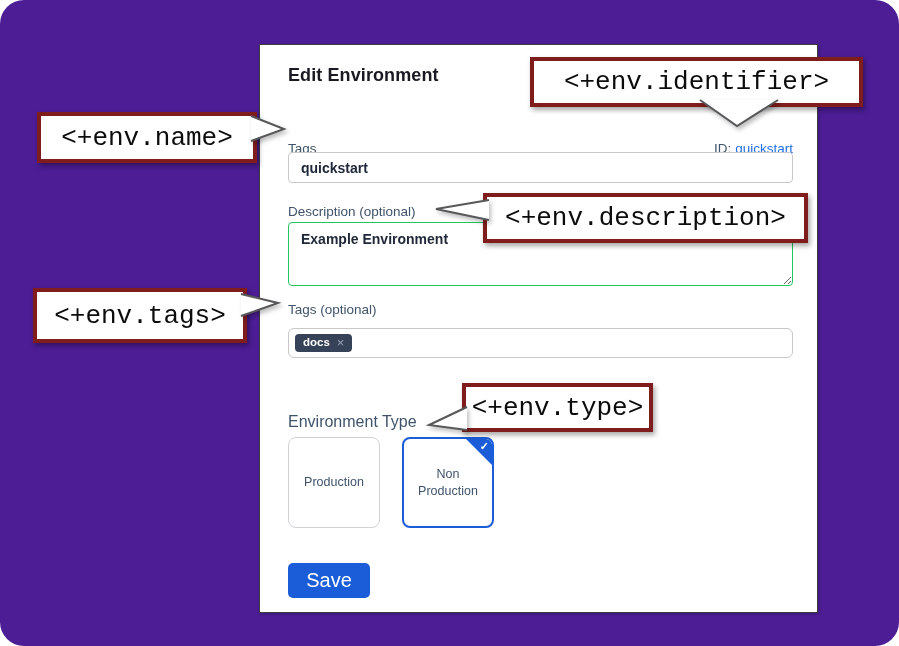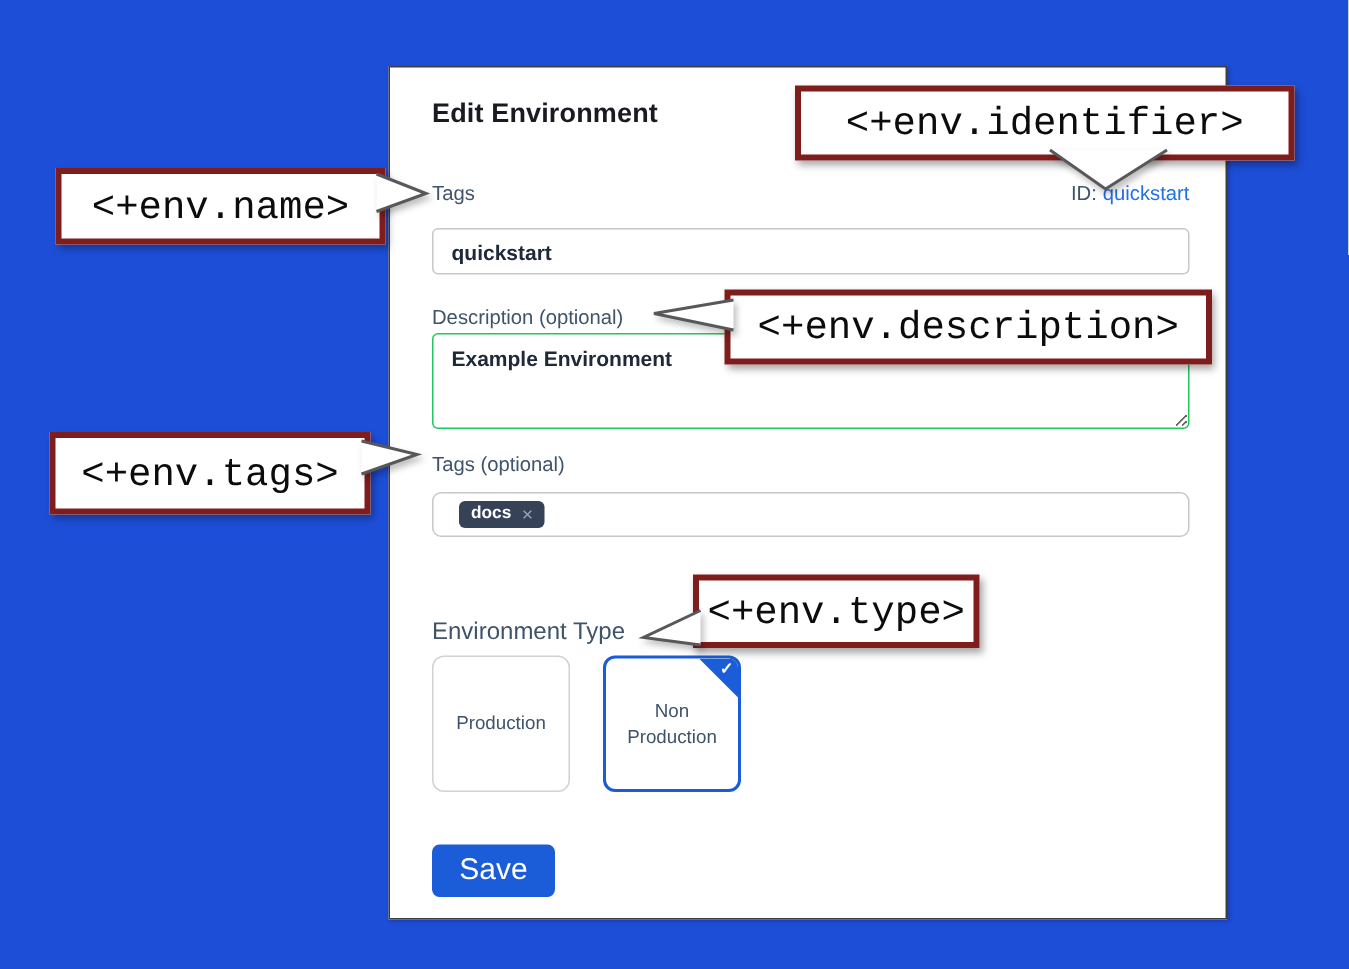--- a/index.html
+++ b/index.html
@@ -1,35 +1,36 @@
 <!DOCTYPE html>
 <html><head>
 <meta charset="utf-8">
 <style>
   html,body{margin:0;padding:0;background:#ffffff;}
   .canvas{
-    position:relative;width:899px;height:646px;background:#1d4ed8;overflow:hidden;
+    position:relative;width:899px;height:646px;background:#4c1d95;overflow:hidden;
     font-family:"Liberation Sans",sans-serif;
+    border-radius:24px;
   }
   
   .dialog{
     position:absolute;left:259px;top:44px;width:559px;height:569px;
     background:#ffffff;border:1.5px solid #3e3e40;box-sizing:border-box;
     box-shadow:1px 1px 3px rgba(0,0,0,.25);z-index:1;
   }
   .dlg-title{
     position:absolute;left:28px;top:20px;font-size:18px;font-weight:700;color:#191a22;
     letter-spacing:.1px;
   }
   .field-label{color:#3f536a;font-size:13.5px;font-weight:500;}
   .name-row{
     position:absolute;left:28px;top:76px;width:505px;display:flex;
     justify-content:space-between;align-items:baseline;
   }
-  .id-group{font-size:13.5px;}
+  .id-group{font-size:13.5px;margin-top:20px;}
   .id-label{color:#3f536a;font-weight:500;}
   .id-link{color:#2270e3;text-decoration:none;font-weight:500;margin-left:4px;cursor:pointer;}
   .text-input{
     position:absolute;left:28px;width:505px;height:31px;box-sizing:border-box;
     border:1px solid #c8c8ca;border-radius:4px;padding:0 12px;
     font-family:"Liberation Sans",sans-serif;font-size:14px;font-weight:600;color:#20293a;
     outline:none;background:#fff;
   }
   .name-input{top:107px;}
   .desc-label{position:absolute;left:28px;top:159px;}
@@ -40,21 +41,21 @@
     outline:none;overflow:hidden;
   }
   .tags-label{position:absolute;left:28px;top:257px;}
   .tags-box{
     position:absolute;left:28px;top:283px;width:505px;height:30px;box-sizing:border-box;
     border:1px solid #c8c8ca;border-radius:6px;background:#fff;display:flex;align-items:center;
     padding:0 4px;cursor:text;
   }
   .chip{
     background:#364257;color:#ffffff;border-radius:4px;display:inline-flex;align-items:center;
-    padding:3px 8px;font-size:11.5px;font-weight:700;line-height:1;margin-left:13px;
+    padding:3px 8px;font-size:11.5px;font-weight:700;line-height:1;margin-left:2px;
   }
   .chip-x{color:#9aa4b5;font-weight:400;font-size:13px;margin-left:7px;cursor:pointer;line-height:.8;}
   .type-label{position:absolute;left:28px;top:368px;font-size:16px;}
   .cards-row{position:absolute;left:28px;top:392px;display:flex;gap:22px;}
   .type-card{
     width:92px;height:91px;box-sizing:border-box;border:1px solid #d0d2d6;border-radius:8px;
     background:#fff;display:flex;align-items:center;justify-content:center;text-align:center;
     font-size:12.5px;color:#3f536a;cursor:pointer;position:relative;padding:4px;line-height:1.35;
   }
   .type-card.selected{border:2px solid #1b5dd8;overflow:hidden;}

